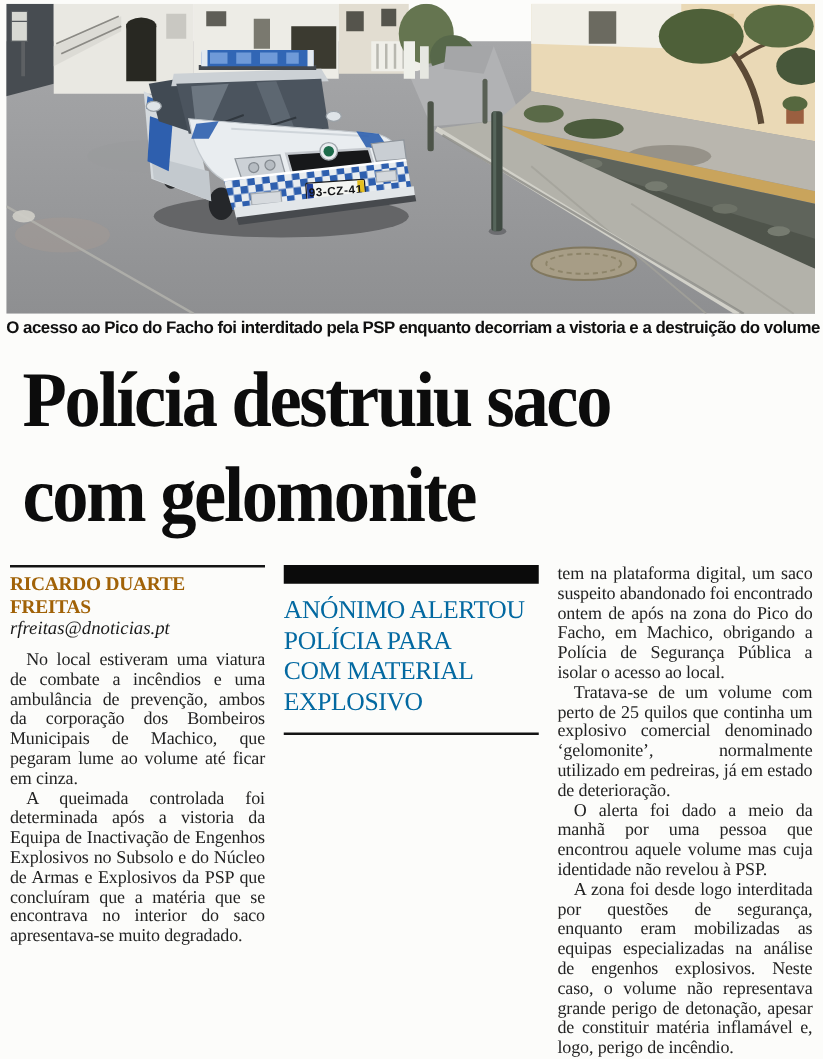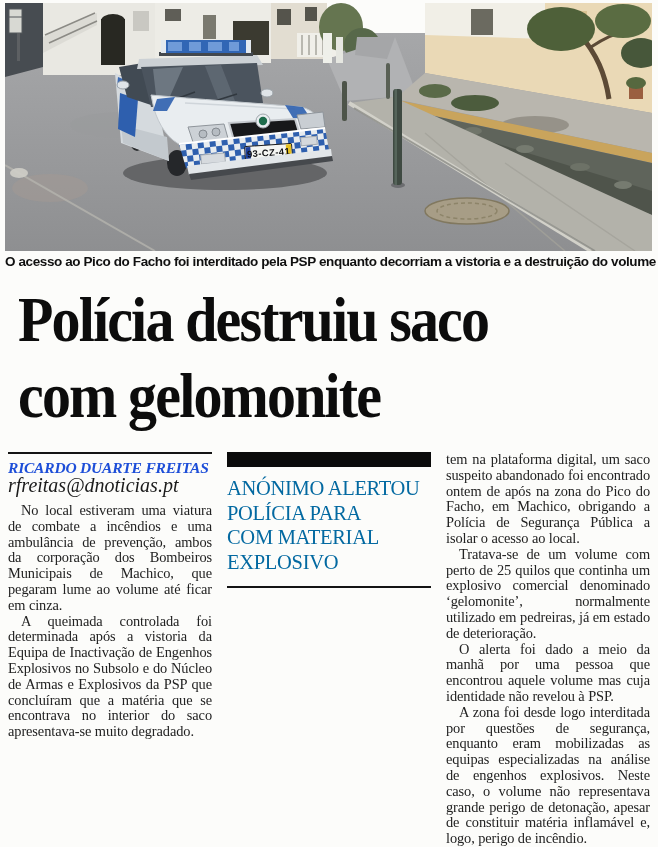--- a/index.html
+++ b/index.html
@@ -35,24 +35,24 @@
 
   
   .columns{
     position:absolute;left:8px;top:452px;width:642px;
     display:flex;gap:15px;align-items:flex-start;
   }
   .col{flex:1 1 0;min-width:0;}
 
   .byline-rule{border-top:2px solid #141414;margin-bottom:5px;}
   .byline-name{
-    font-weight:700;font-size:15.5px;line-height:18px;letter-spacing:-0.2px;color:#1d4ed8;font-style:italic;
+    font-weight:700;font-size:15.5px;line-height:18px;letter-spacing:-0.2px;color:#a16207;
   }
   .byline-email{
-    font-style:italic;font-size:20px;line-height:17px;margin-bottom:9px;color:#1a1a1a;
+    font-style:italic;font-size:15px;line-height:17px;margin-bottom:9px;color:#1a1a1a;
   }
 
   .body-p{
     margin:0;font-size:14.4px;line-height:15.8px;
     text-align:justify;letter-spacing:-0.1px;color:#222;
   }
   .body-p.indent{text-indent:13px;}
 
   
   .pq-bar{height:15px;background:#0b0b0b;margin-bottom:9px;}

